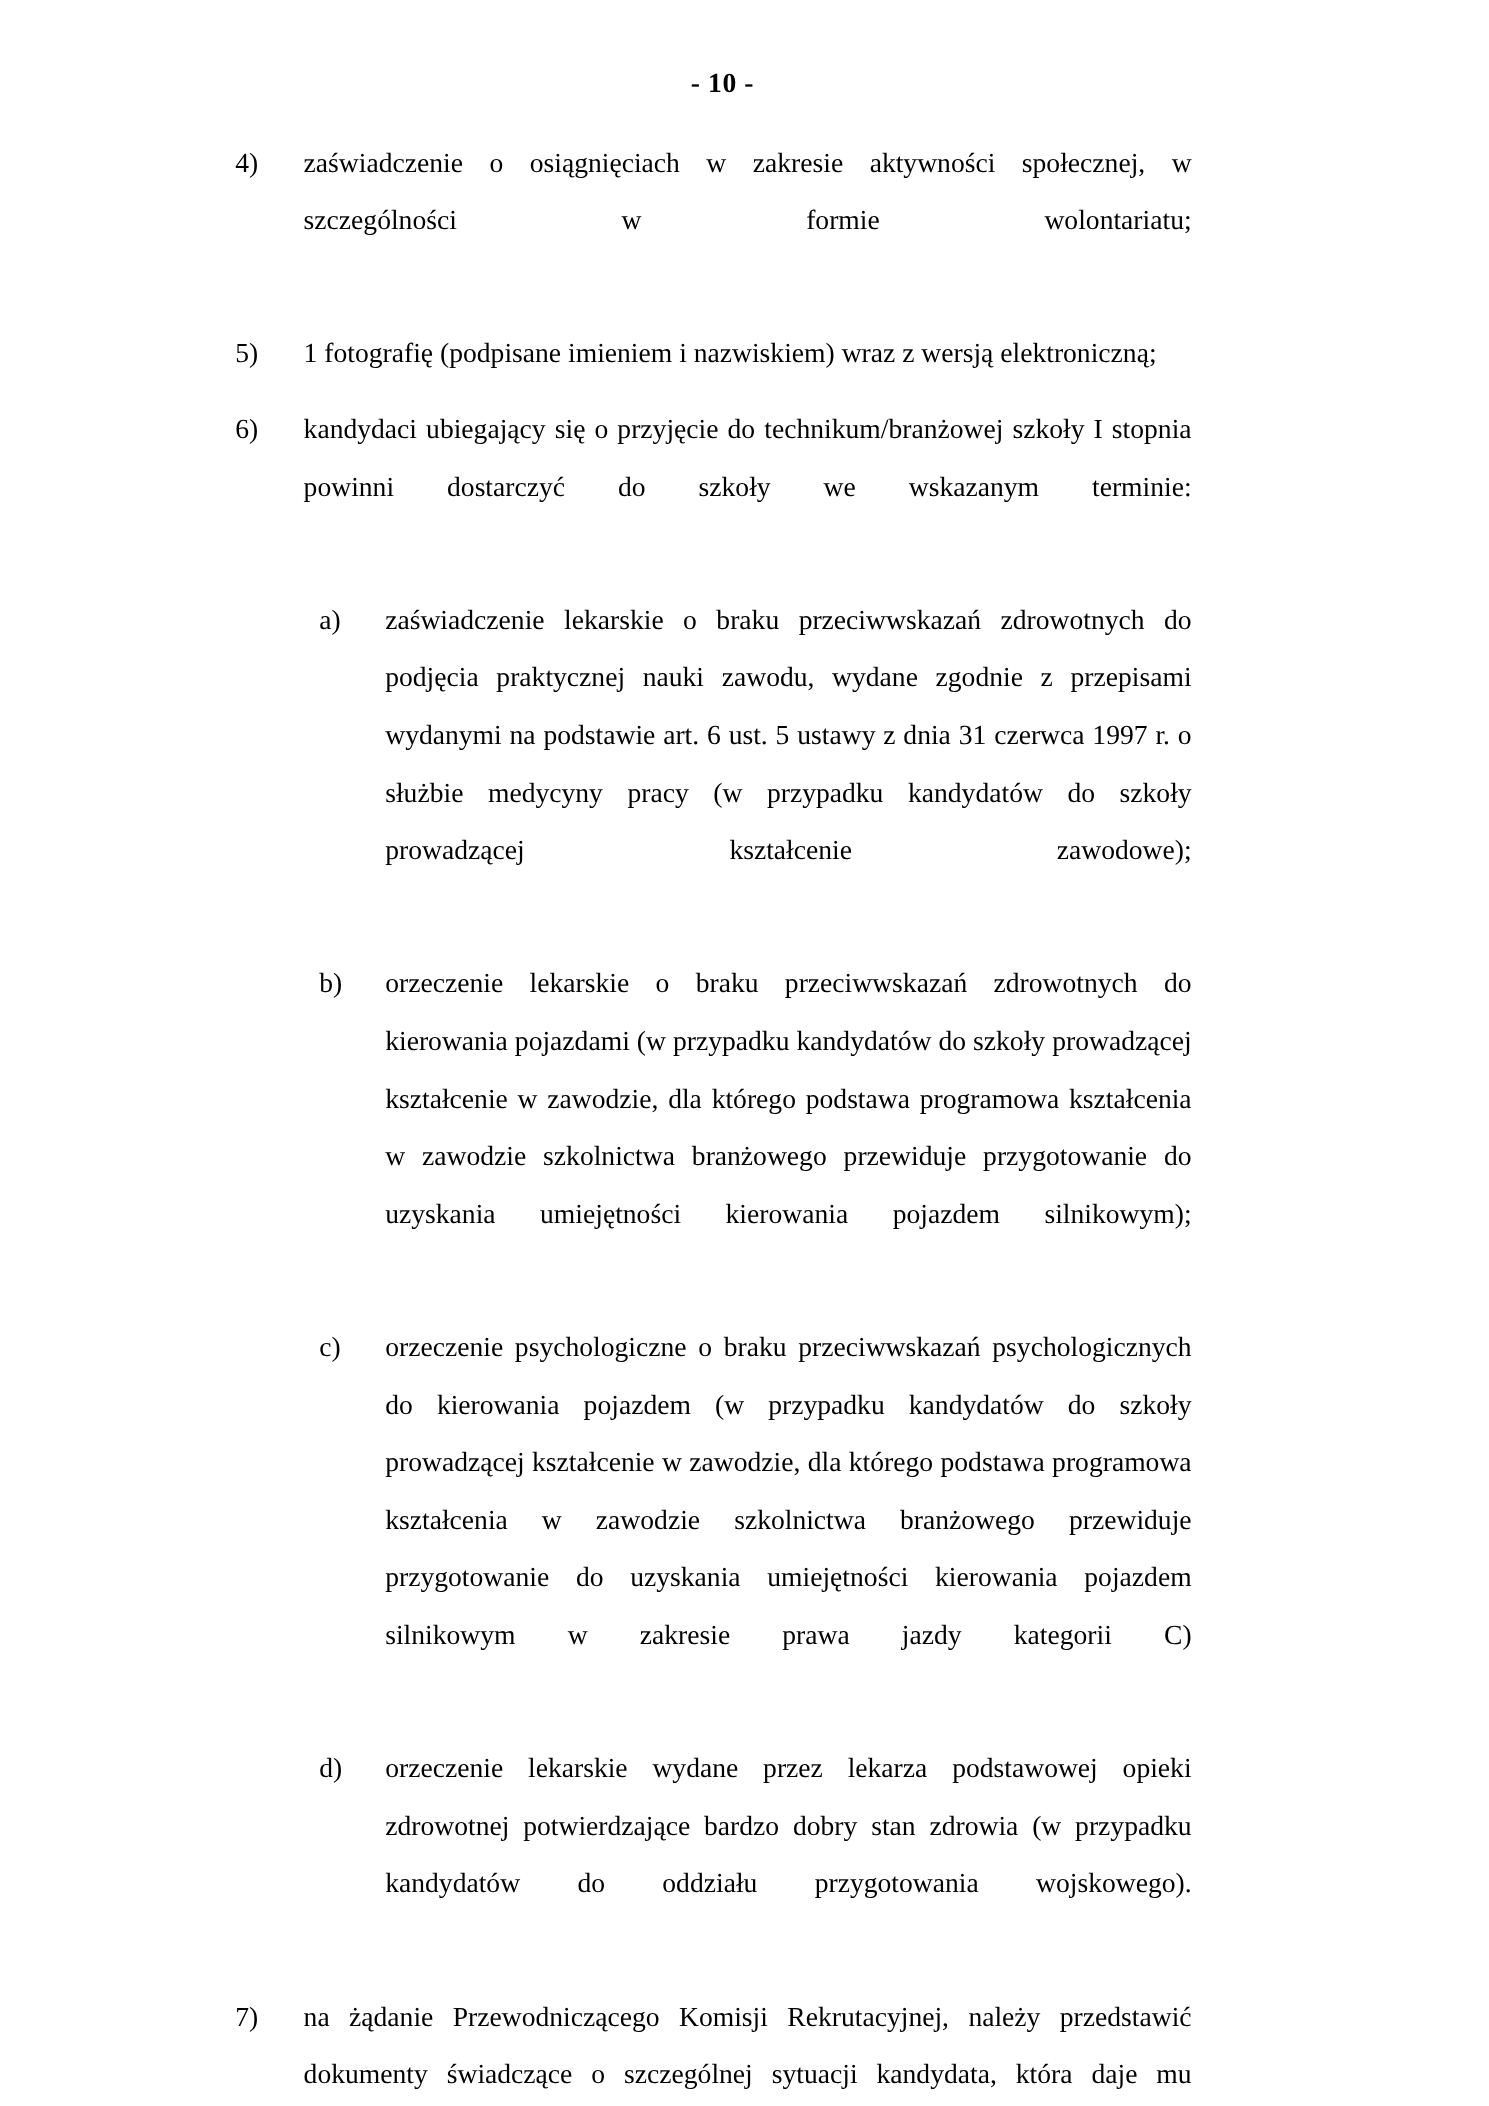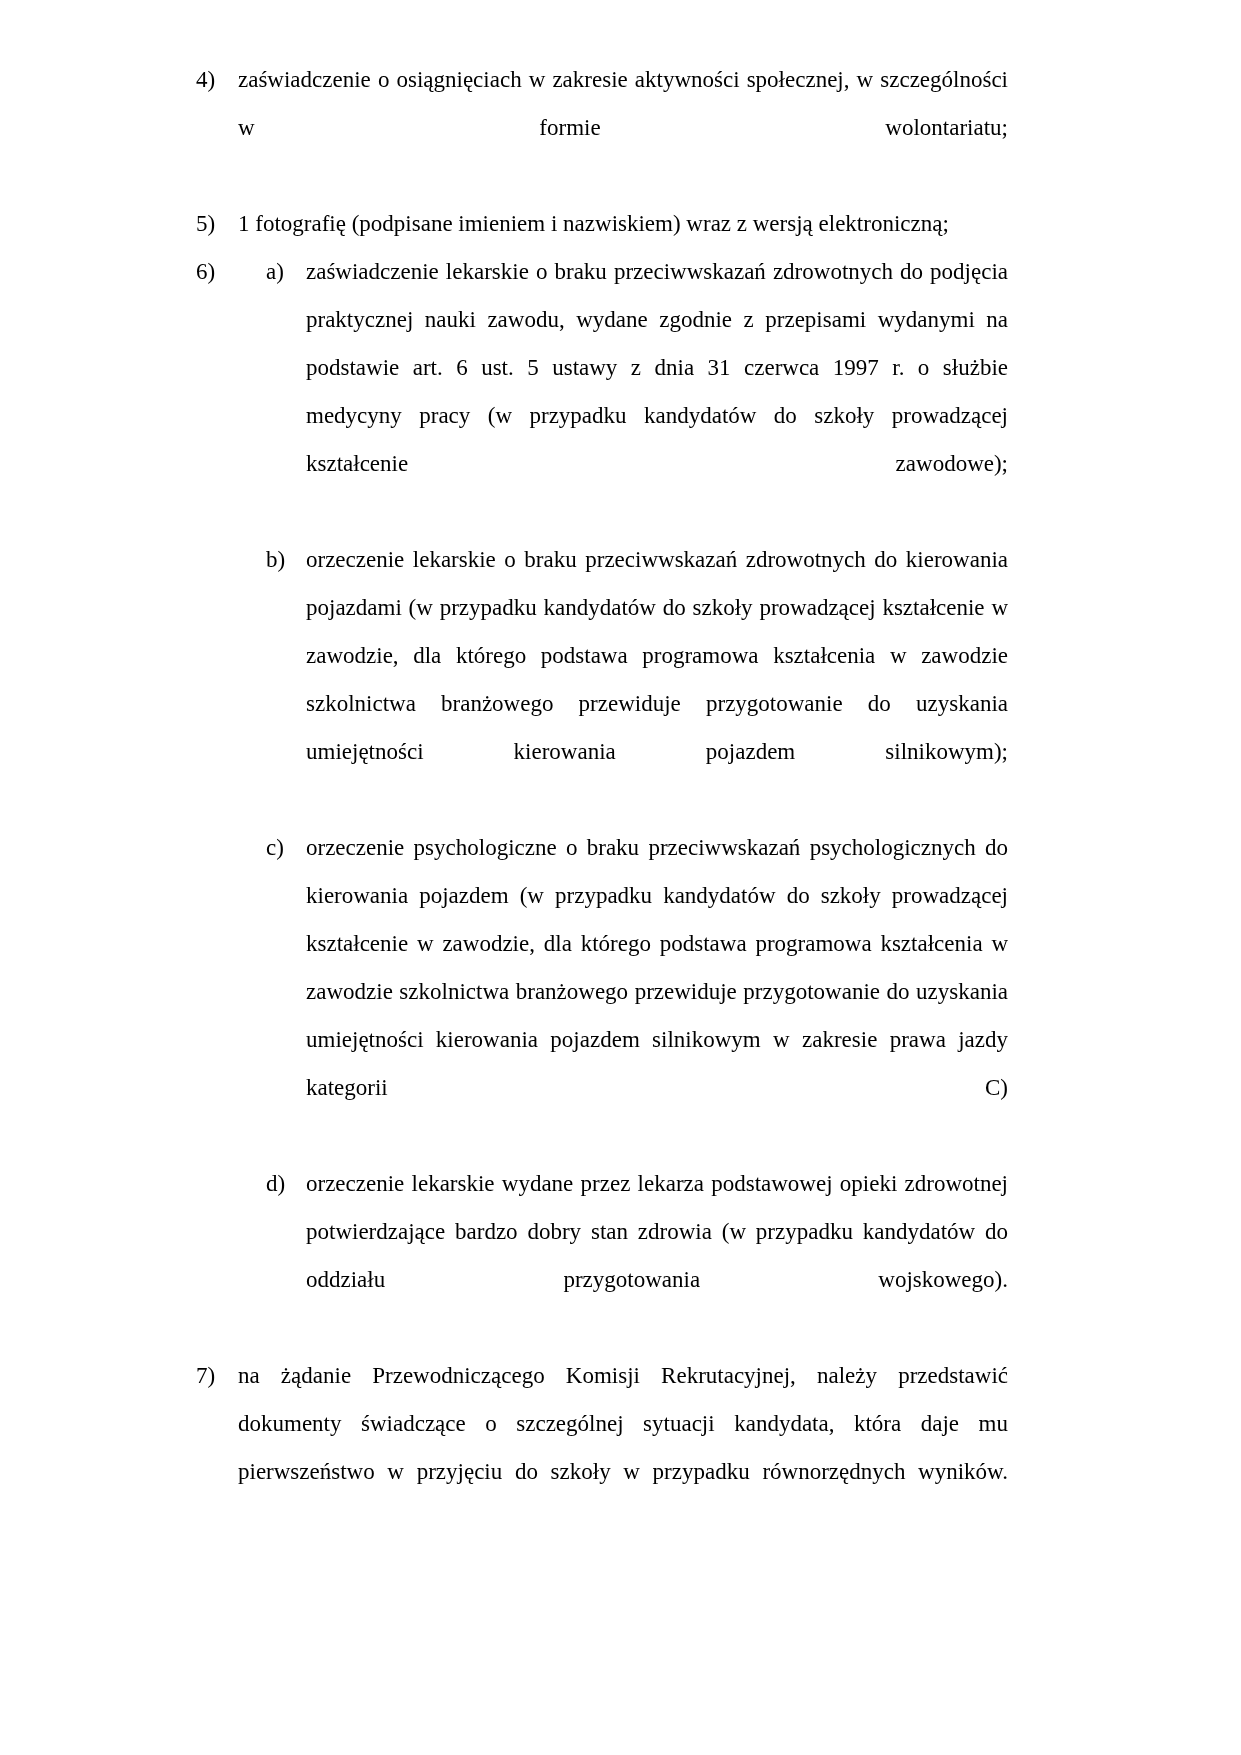--- a/index.html
+++ b/index.html
@@ -54,21 +54,21 @@
     width: 34px;
     font-size: 23px;
     line-height: 48px;
     text-align: left;
   }
   .para {
     font-size: 23px;
     line-height: 48px;
     text-align: justify;
     text-justify: inter-word;
-    margin: 0;
+    margin: 15px;
   }
   .para::after {
     content: "";
     display: inline-block;
     width: 100%;
   }
   .para.nojustify {
     text-align: left;
     font-family: Liberation Serif, serif;
   }
@@ -94,35 +94,37 @@
     line-height: 48px;
     text-align: left;
   }
 </style>
 </head>
 <body>
 
 <div class="page">
   <div class="page-inner">
 
+    <div class="page-number">- 10 -</div>
 
     <ol class="level1">
 
       <li>
         <span class="marker">4)</span>
         <p class="para">zaświadczenie o osiągnięciach w zakresie aktywności społecznej, w szczególności w formie wolontariatu;</p>
       </li>
 
       <li>
         <span class="marker">5)</span>
         <p class="para nojustify">1 fotografię (podpisane imieniem i nazwiskiem) wraz z wersją elektroniczną;</p>
       </li>
 
       <li>
         <span class="marker">6)</span>
+        <p class="para">kandydaci ubiegający się o przyjęcie do technikum/branżowej szkoły I stopnia powinni dostarczyć do szkoły we wskazanym terminie:</p>
 
         <ol class="level2">
           <li>
             <span class="marker">a)</span>
             <p class="para">zaświadczenie lekarskie o braku przeciwwskazań zdrowotnych do podjęcia praktycznej nauki zawodu, wydane zgodnie z przepisami wydanymi na podstawie art. 6 ust. 5 ustawy z dnia 31 czerwca 1997 r. o służbie medycyny pracy (w przypadku kandydatów do szkoły prowadzącej kształcenie zawodowe);</p>
           </li>
           <li>
             <span class="marker">b)</span>
             <p class="para">orzeczenie lekarskie o braku przeciwwskazań zdrowotnych do kierowania pojazdami (w przypadku kandydatów do szkoły prowadzącej kształcenie w zawodzie, dla którego podstawa programowa kształcenia w zawodzie szkolnictwa branżowego przewiduje przygotowanie do uzyskania umiejętności kierowania pojazdem silnikowym);</p>
           </li>

